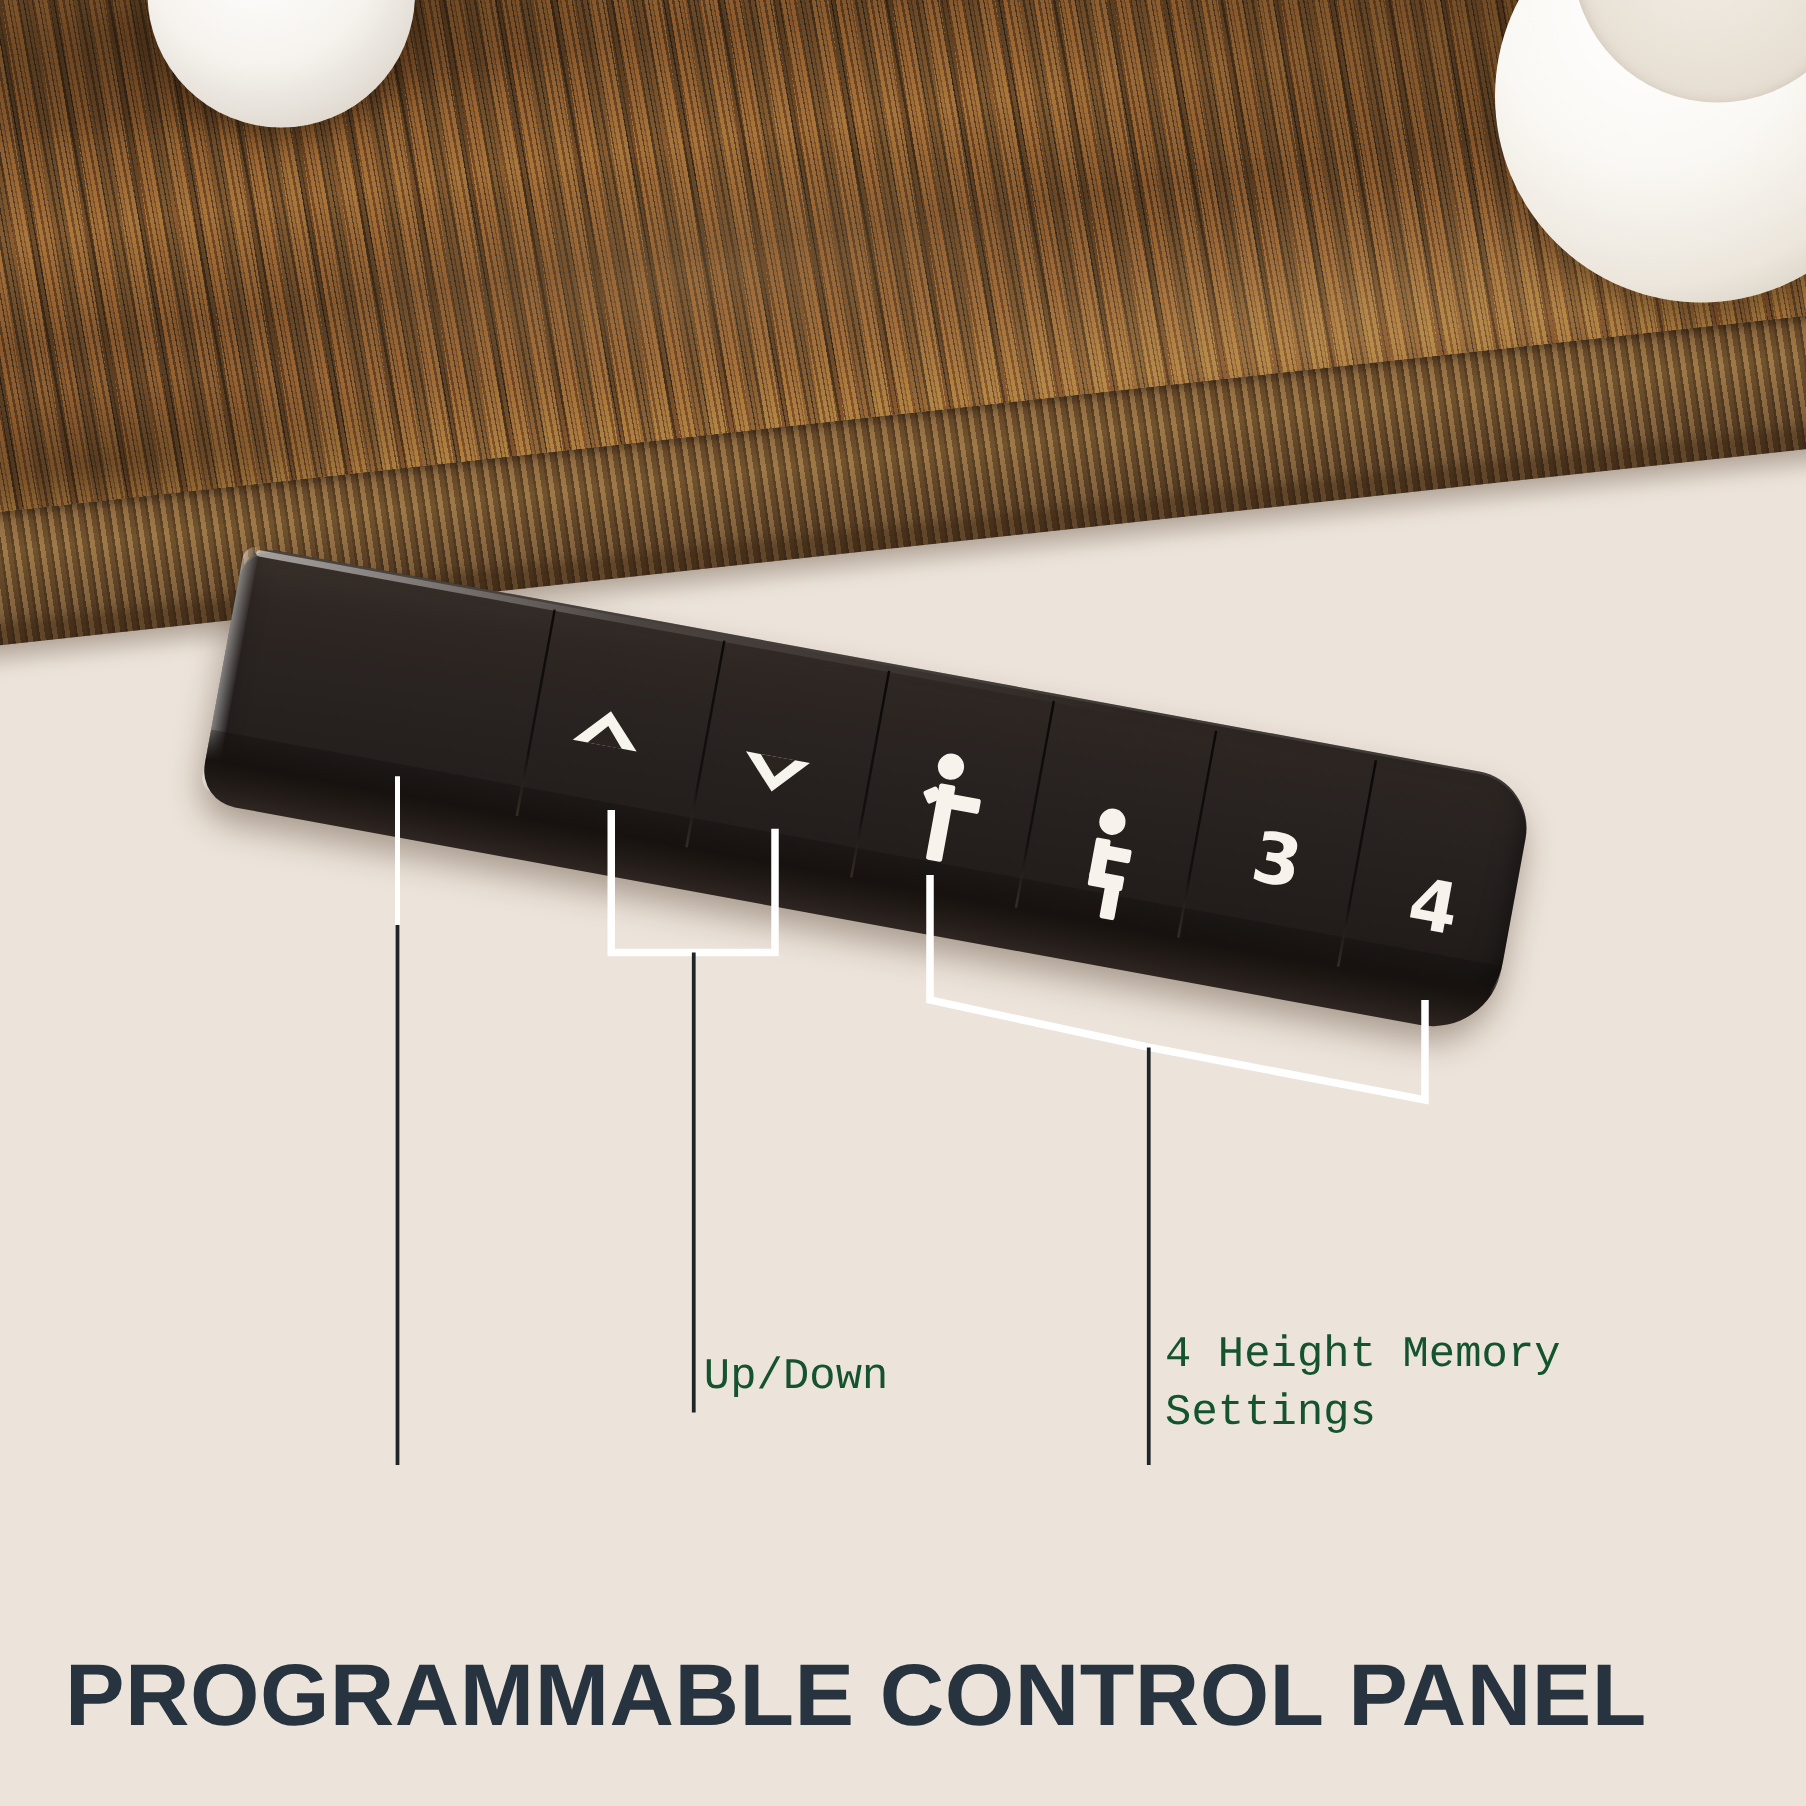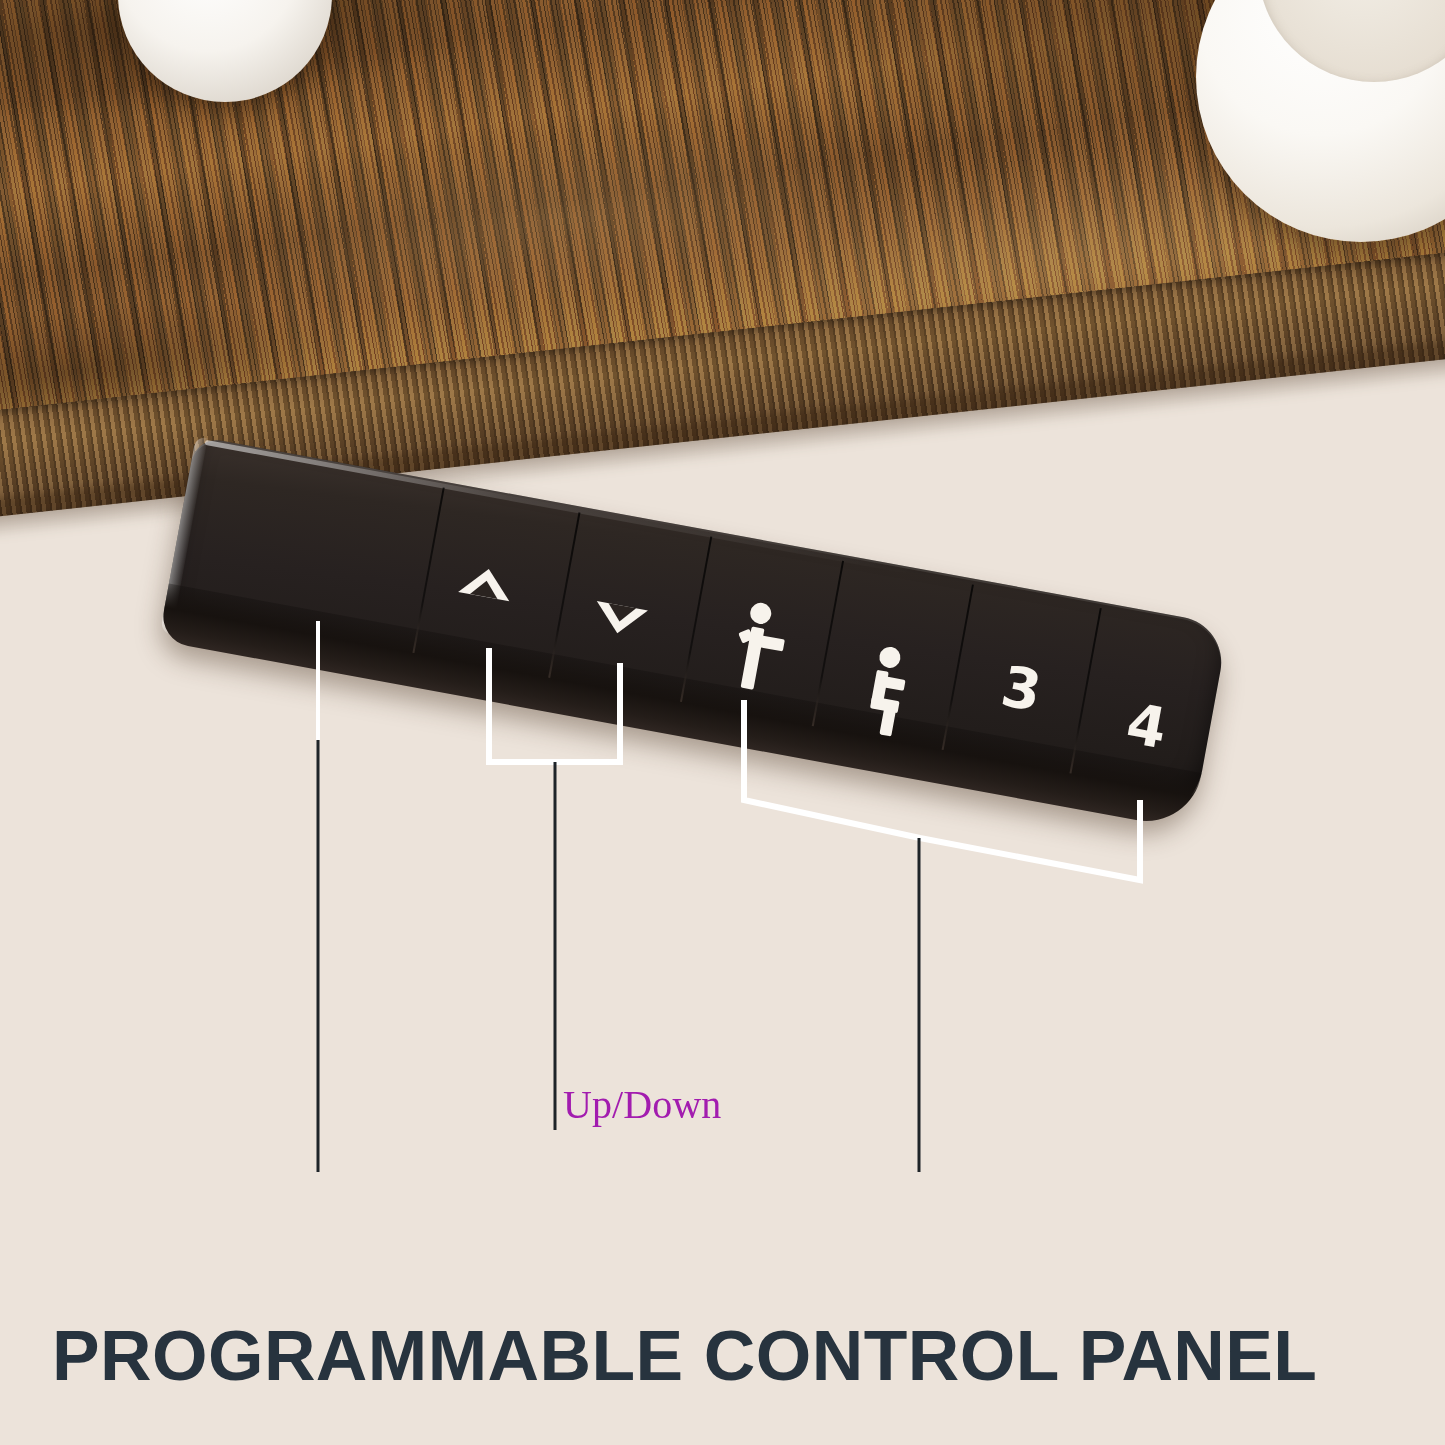--- a/index.html
+++ b/index.html
@@ -132,22 +132,22 @@
   }
   .fig{position:absolute;}
   .fig-head{position:absolute;border-radius:50%;background:#f7f3ec;}
   .fig-part{position:absolute;background:#f7f3ec;}
 
   
   .callout-svg{position:absolute;left:0;top:0;width:1445px;height:1445px;pointer-events:none;}
 
   
   .label{
-    position:absolute;color:#a21caf;font-size:40px;line-height:1.30;
-    font-family:Liberation Serif, serif;letter-spacing:.1px;white-space:pre-line;
+    position:absolute;color:#14532d;font-size:35px;line-height:1.30;
+    font-family:Liberation Mono, monospace;letter-spacing:.1px;white-space:pre-line;
   }
   .title{
     position:absolute;left:52px;top:1316px;
     font-size:70px;font-weight:700;letter-spacing:.4px;
     color:#27333e;font-family:"Liberation Sans", sans-serif;
     transform:scaleX(1.02);transform-origin:left center;
   }
 </style>
 </head>
 <body style="background: rgb(236, 227, 218);">
@@ -223,16 +223,18 @@
     <polyline points="489,648 489,762 620,762 620,663" fill="none" stroke="#ffffff" stroke-width="6"></polyline>
     <line x1="555" y1="762" x2="555" y2="1130" stroke="#1e2428" stroke-width="3"></line>
 
     <polyline points="744,700 744,800 920,838 1140,880 1140,800" fill="none" stroke="#ffffff" stroke-width="6"></polyline>
     <line x1="919" y1="838" x2="919" y2="1172" stroke="#1e2428" stroke-width="3"></line>
   </svg>
 
 
   <div class="label" style="left:563px;top:1079px;">Up/Down</div>
 
+  <div class="label" style="left:932px;top:1062px;">4 Height Memory
+Settings</div>
 
   <div class="title" style="color: rgb(39, 51, 62);">PROGRAMMABLE CONTROL PANEL</div>
 
 </div>
 
 </body></html>

